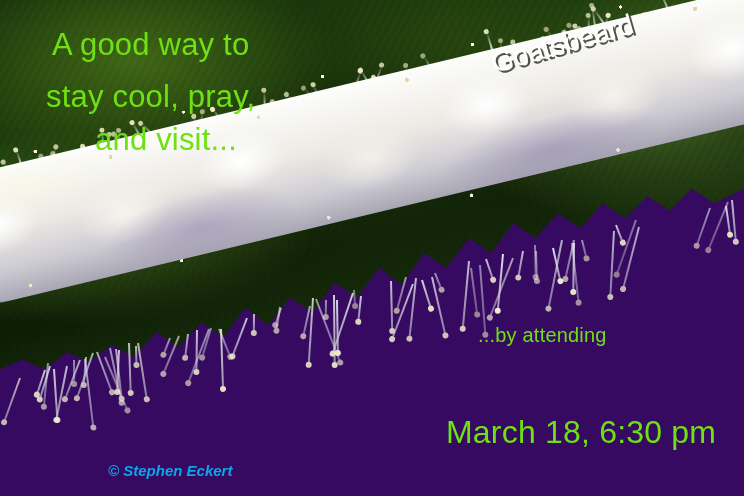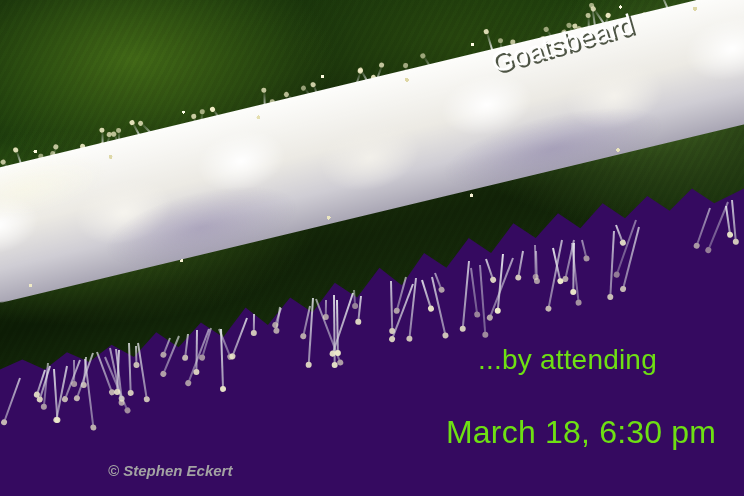--- a/index.html
+++ b/index.html
@@ -140,42 +140,42 @@
     position:absolute;
     color:#6ee013;
     font-weight:400;
     white-space:nowrap;
     letter-spacing:0.2px;
   }
   .l1{left:52px; top:27px;  font-size:31px;}
   .l2{left:46px; top:79px;  font-size:31px;}
   .l3{left:95px; top:122px; font-size:31px;}
 
-  .r1{left:478px; top:344px; font-size:28px;}
+  .r1{left:478px; top:324px; font-size:20px;}
   .r2{left:446px; top:371px; font-size:31px;}
   .r3{left:446px; top:414px; font-size:32px;}
 
   .goatsbeard{
     position:absolute;
     left:492px; top:48px;
     font-size:28px;
     color:#ffffff;
     white-space:nowrap;
     transform:rotate(-16deg);
     transform-origin:0 50%;
     text-shadow:2px 3px 0 rgba(20,30,10,0.75);
   }
 
   .credit{
     position:absolute;
     left:108px; top:462px;
     font-size:15px;
     font-style:italic;
     font-weight:bold;
-    color:#a3a3a3;
+    color:#0ea5e9;
     white-space:nowrap;
   }
 </style>
 </head>
 <body>
 
 <div id="stage">
 
   <div class="bg-green"></div>
 
@@ -420,20 +420,23 @@
       <div class="lstem" style="left: 219.591px; top: 328.893px; height: 58.9002px; transform: rotate(-1.94088deg); opacity: 0.95;"></div>
       <div class="lstem" style="left: 324.739px; top: 300.105px; height: 15.6797px; transform: rotate(0.680973deg); opacity: 0.65;"></div>
       <div class="lstem" style="left: 118.32px; top: 350.279px; height: 40.5177px; transform: rotate(2.5141deg); opacity: 0.88;"></div>
       <div class="lstem" style="left: 336.208px; top: 300.344px; height: 51.9417px; transform: rotate(-0.927643deg); opacity: 0.98;"></div>
       <div class="lstem" style="left: 730.589px; top: 199.856px; height: 40.8099px; transform: rotate(-5.22167deg); opacity: 0.84;"></div>
       <div class="lstem" style="left: 478.652px; top: 264.516px; height: 69.2104px; transform: rotate(-4.36461deg); opacity: 0.57;"></div>
       <div class="lstem" style="left: 208.428px; top: 329.04px; height: 57.0287px; transform: rotate(20.9755deg); opacity: 0.63;"></div>
       <div class="lstem" style="left: 280.346px; top: 308.131px; height: 17.3162px; transform: rotate(18.6745deg); opacity: 0.65;"></div>
     </div>
 
+  <div class="gtext l1">A good way to</div>
+  <div class="gtext l2">stay cool, pray,</div>
+  <div class="gtext l3">and visit...</div>
 
   <div class="goatsbeard">Goatsbeard</div>
 
   <div class="gtext r1">...by attending</div>
   <div class="gtext r3">March 18, 6:30 pm</div>
 
   <div class="credit">© Stephen Eckert</div>
 
 </div>
 

